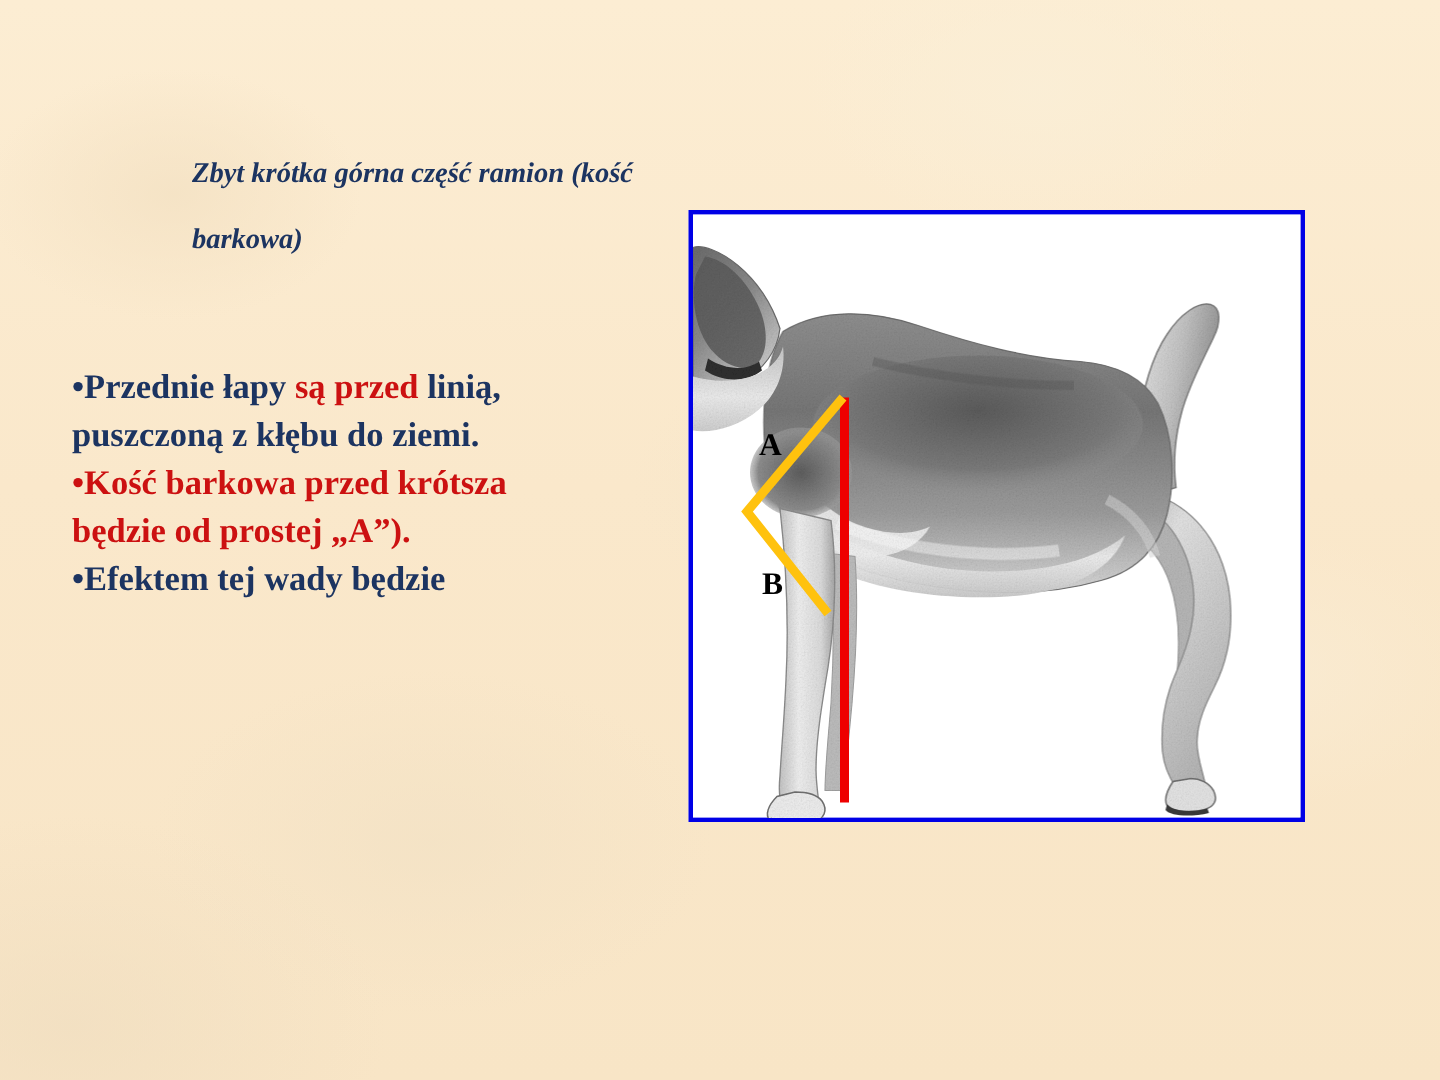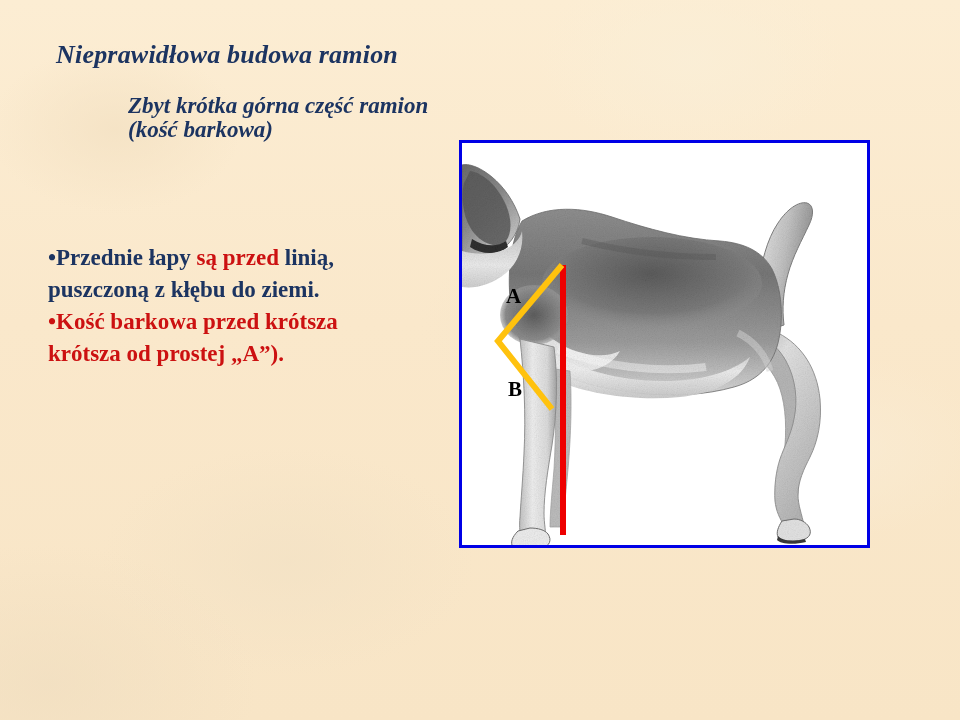--- a/index.html
+++ b/index.html
@@ -44,25 +44,25 @@
     font-weight: bold;
     color: #1c3461;
     letter-spacing: 0.2px;
     white-space: nowrap;
   }
   #subtitle {
     position: absolute;
     left: 128px;
     top: 94px;
     width: 330px;
-    font-size: 23px;
+    font-size: 19px;
     font-style: italic;
     font-weight: bold;
     color: #1c3461;
-    line-height: 24px;
+    line-height: 44px;
   }
 
   
   #bullets {
     position: absolute;
     left: 48px;
     top: 198px;
     width: 370px;
     font-size: 23px;
     font-weight: bold;
@@ -90,29 +90,29 @@
     left: 0; top: 0;
     width: 405px;
     height: 402px;
   }
 </style>
 </head>
 <body>
 
 <div id="slide">
 
-  <div id="title">Nieprawidłowa budowa ramion</div>
 
   <div id="subtitle">Zbyt krótka górna część ramion (kość barkowa)</div>
 
   <div id="bullets">
       <div class="line"><span class="nv">•</span><span class="nv">Przednie łapy </span><span class="rd">są przed </span><span class="nv">linią,</span></div>
       <div class="line"><span class="nv">puszczoną  z kłębu do ziemi.</span></div>
       <div class="line"><span class="rd">•</span><span class="rd">Kość barkowa przed krótsza</span></div>
-      <div class="line"><span class="rd">krótsza od prostej „A”).</span></div>
+      <div class="line"><span class="rd">będzie od prostej „A”).</span></div>
+      <div class="line"><span class="nv">•</span><span class="nv">Efektem tej wady będzie</span></div>
     </div>
 
   <div id="picture-frame" style="border-color: rgb(0, 0, 230);">
     <svg id="picture-canvas" viewBox="0 0 405 402" preserveAspectRatio="none">
       <defs>
 
         <linearGradient id="gBodyTop" x1="0" y1="0" x2="0" y2="1">
           <stop offset="0%" stop-color="#8f8f8f"></stop>
           <stop offset="35%" stop-color="#777777"></stop>
           <stop offset="72%" stop-color="#9d9d9d"></stop>

